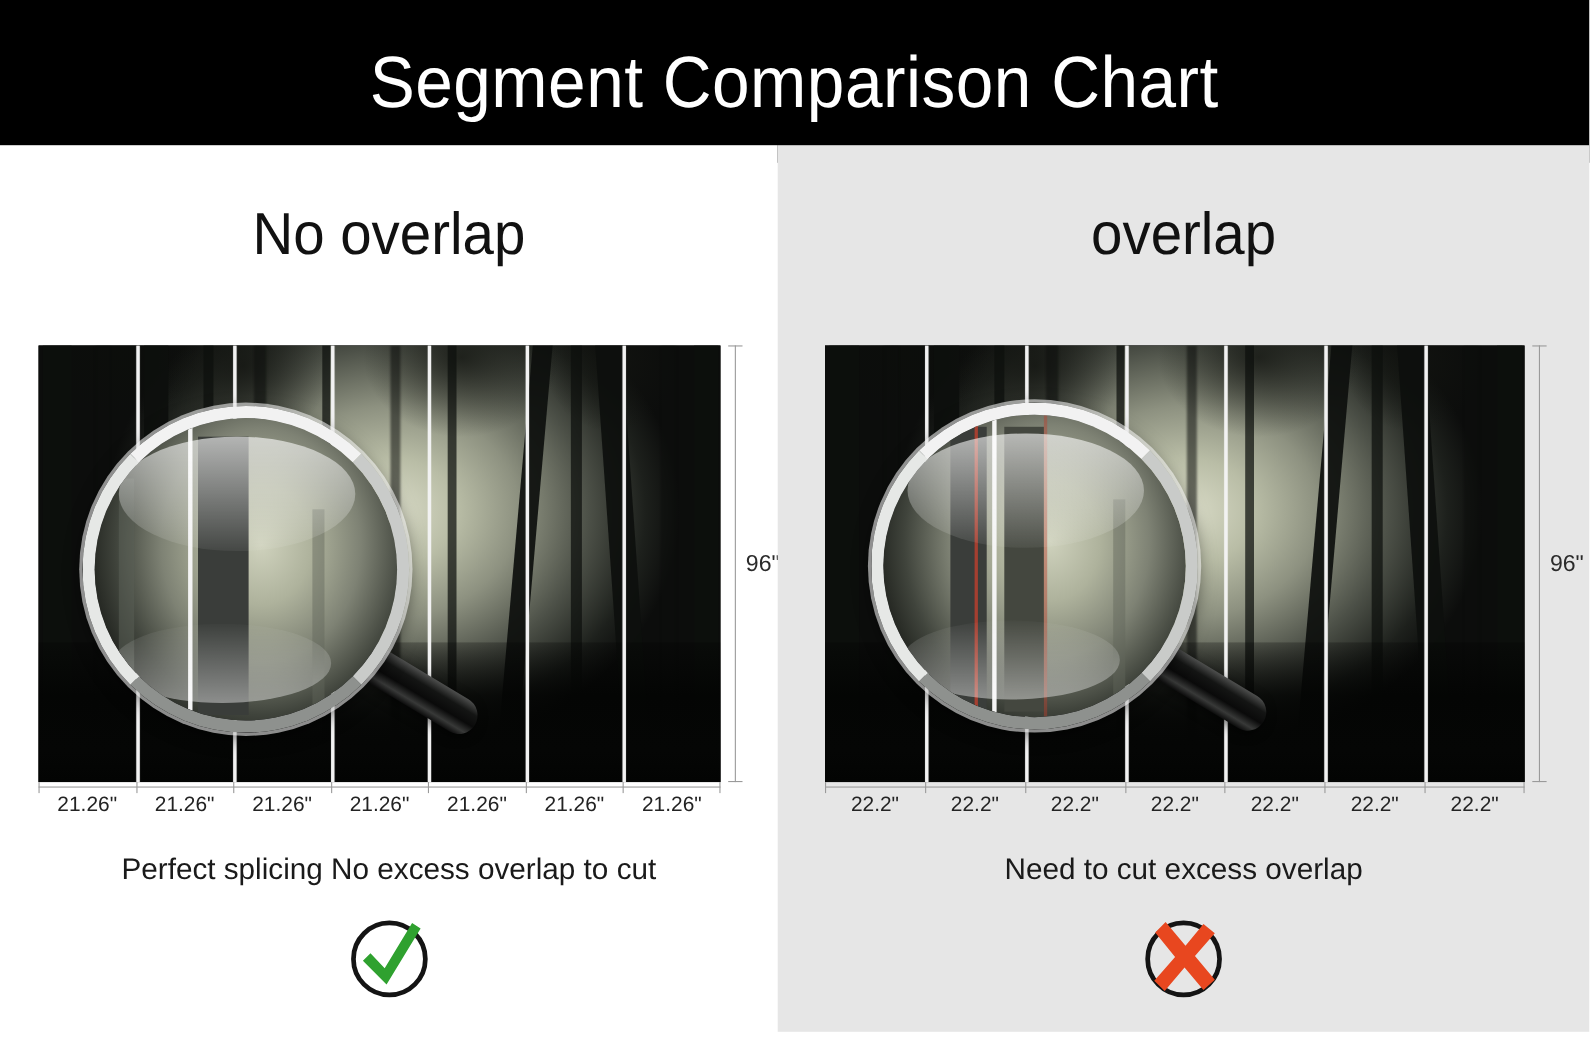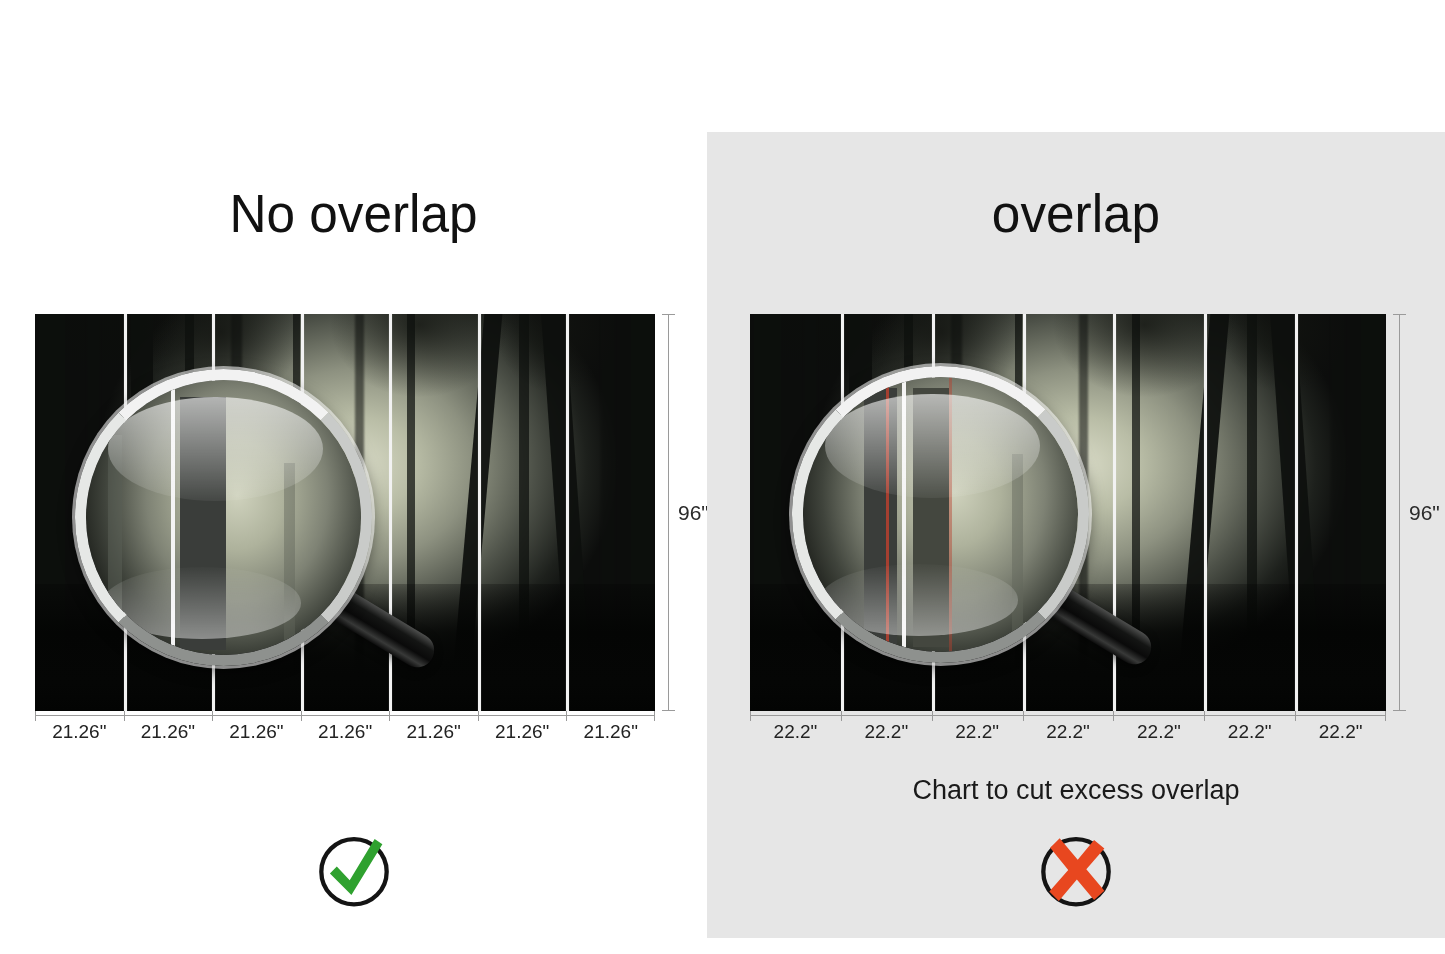--- a/index.html
+++ b/index.html
@@ -148,20 +148,23 @@
     position:absolute;left:50%;transform:translateX(-50%);
     width:86px;height:86px;
   }
   .badge svg{display:block;width:86px;height:86px;}
 </style>
 </head>
 <body>
 
 <div id="root">
 
+  <div class="titlebar">
+    <div class="title">Segment Comparison Chart</div>
+  </div>
 
   <div class="panels">
 
     <div class="panel panel-left">
 
       <div class="panel-heading">No overlap</div>
 
       <div class="photo-wrap photo-left">
         <div class="photo">
           <div class="forest-base"></div>
@@ -231,20 +234,21 @@
           <span>21.26"</span>
           <span>21.26"</span>
           <span>21.26"</span>
           <span>21.26"</span>
           <span>21.26"</span>
           <span>21.26"</span>
           <span>21.26"</span>
         </div>
       </div>
 
+      <div class="caption" style="top:643px;">Perfect splicing No excess overlap to cut</div>
 
       <div class="badge" style="left:50%;top:695px;">
         <svg viewBox="0 0 100 100">
           <circle cx="50" cy="52" r="38" fill="none" stroke="#141414" stroke-width="5"></circle>
           <path d="M22 54 L30 46 L45 62 L74 14 L83 20 L47 79 Z" fill="#2fa12f"></path>
         </svg>
       </div>
     </div>
 
     <div class="panel panel-right">
@@ -322,21 +326,21 @@
           <span>22.2"</span>
           <span>22.2"</span>
           <span>22.2"</span>
           <span>22.2"</span>
           <span>22.2"</span>
           <span>22.2"</span>
           <span>22.2"</span>
         </div>
       </div>
 
-      <div class="caption" style="top:643px;">Chart to cut excess overlap</div>
+      <div class="caption" style="top:643px;">Need to cut excess overlap</div>
 
       <div class="badge" style="left:50%;top:695px;">
         <svg viewBox="0 0 100 100">
           <circle cx="50" cy="52" r="38" fill="none" stroke="#141414" stroke-width="5"></circle>
           <path d="M20 24 L31 13 L52 38 L71 15 L83 25 L62 49 L83 74 L71 85 L51 61 L30 86 L19 75 L41 50 Z" fill="#e8471f"></path>
         </svg>
       </div>
     </div>
 
   </div>

